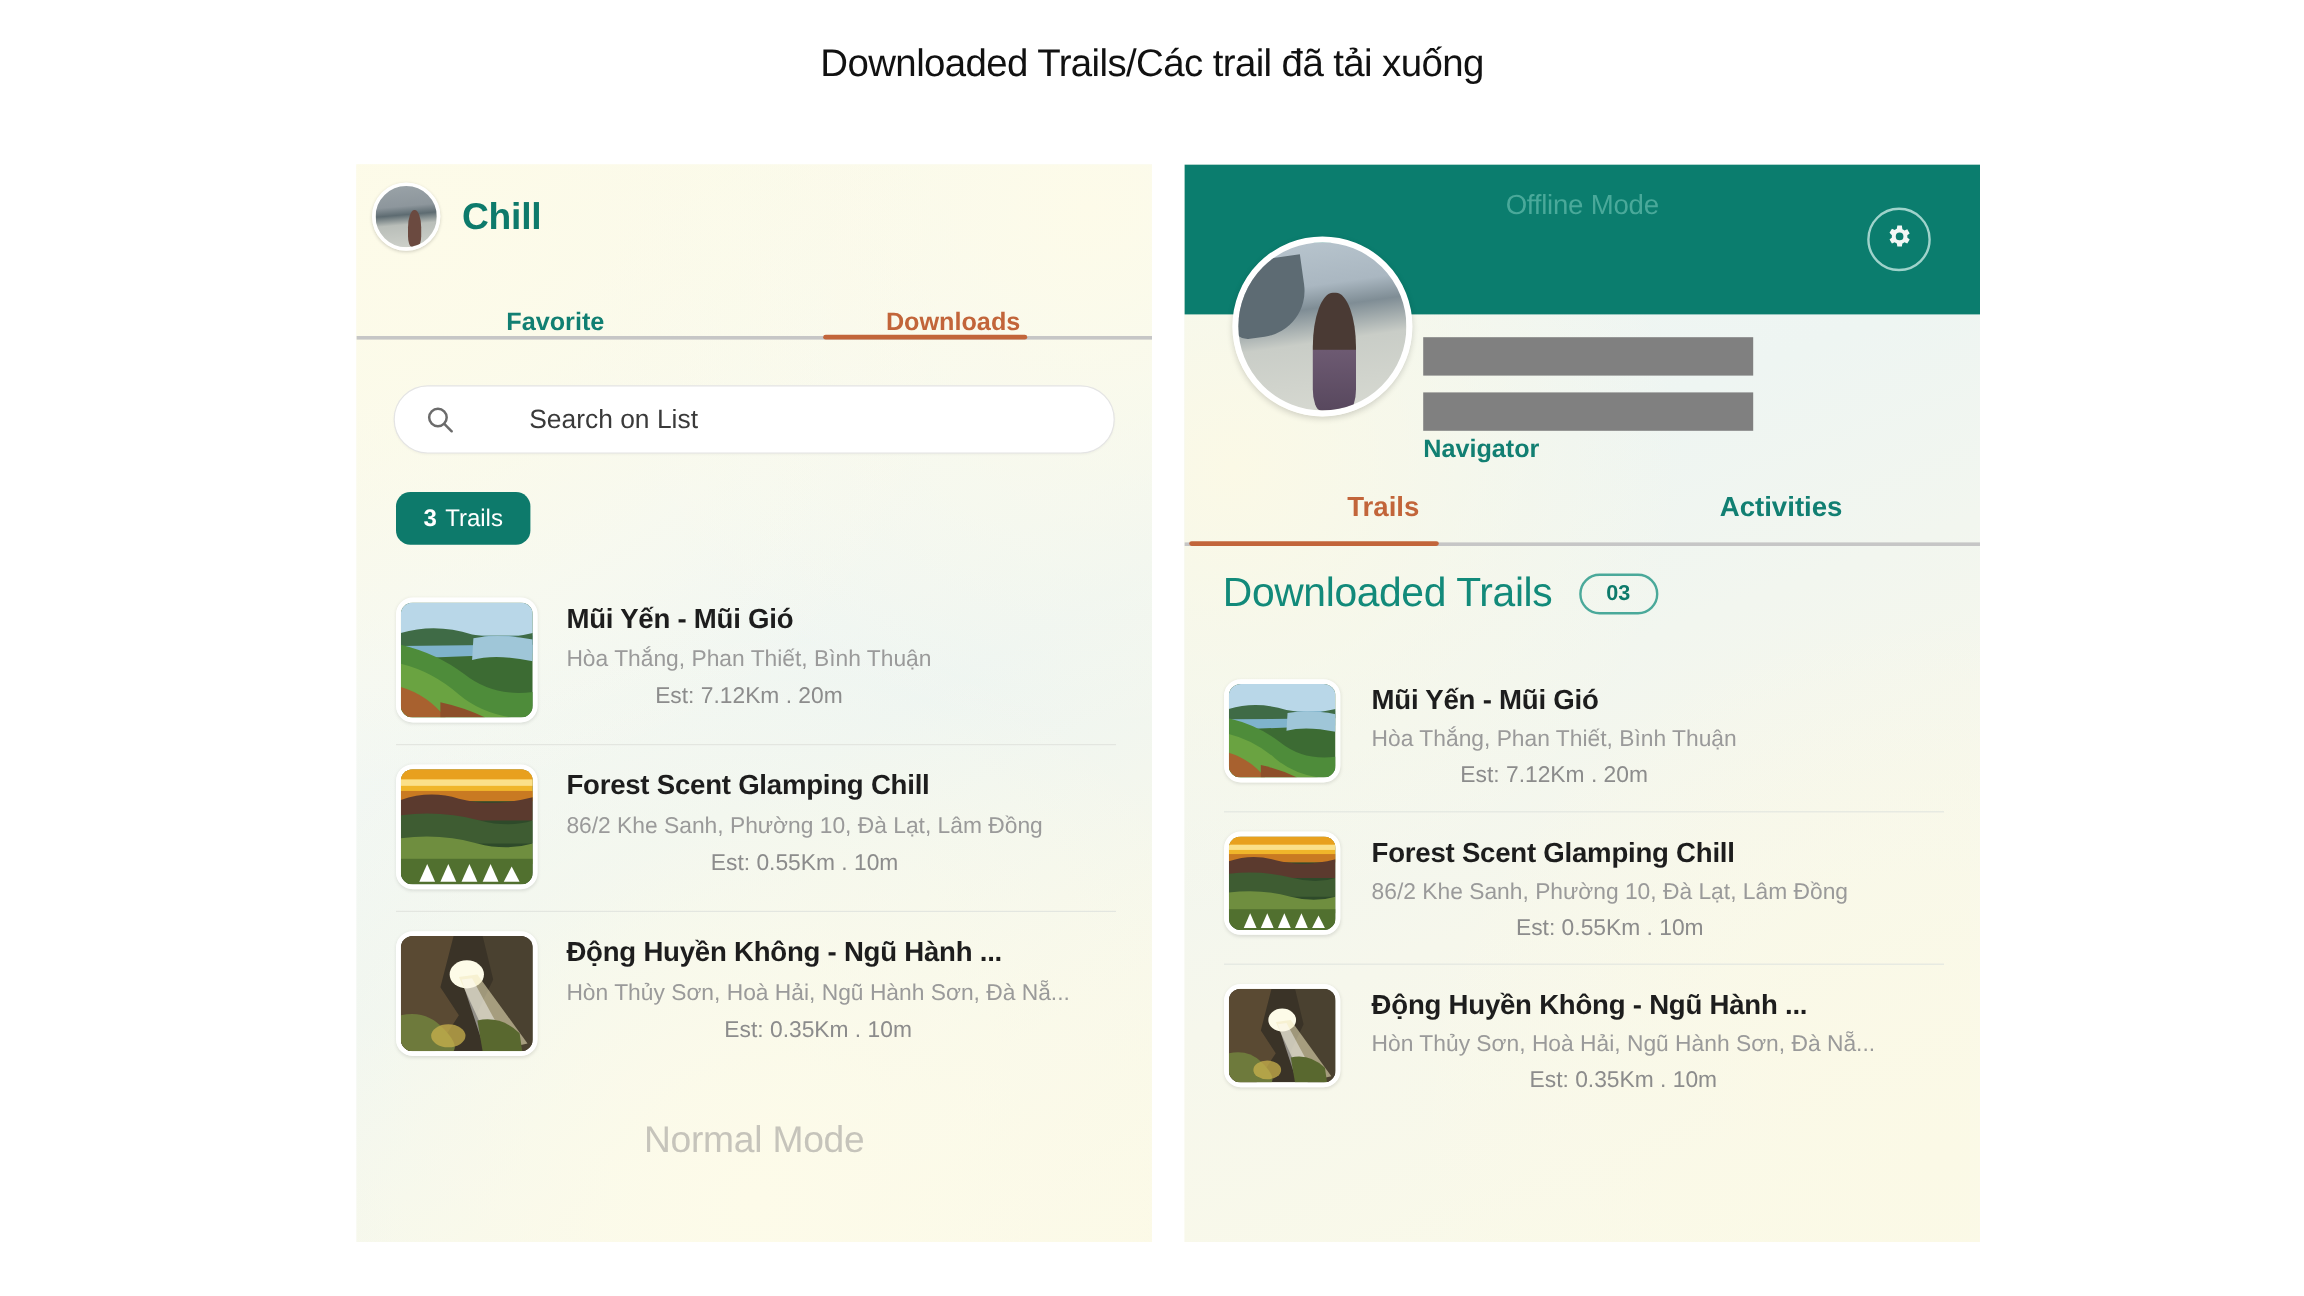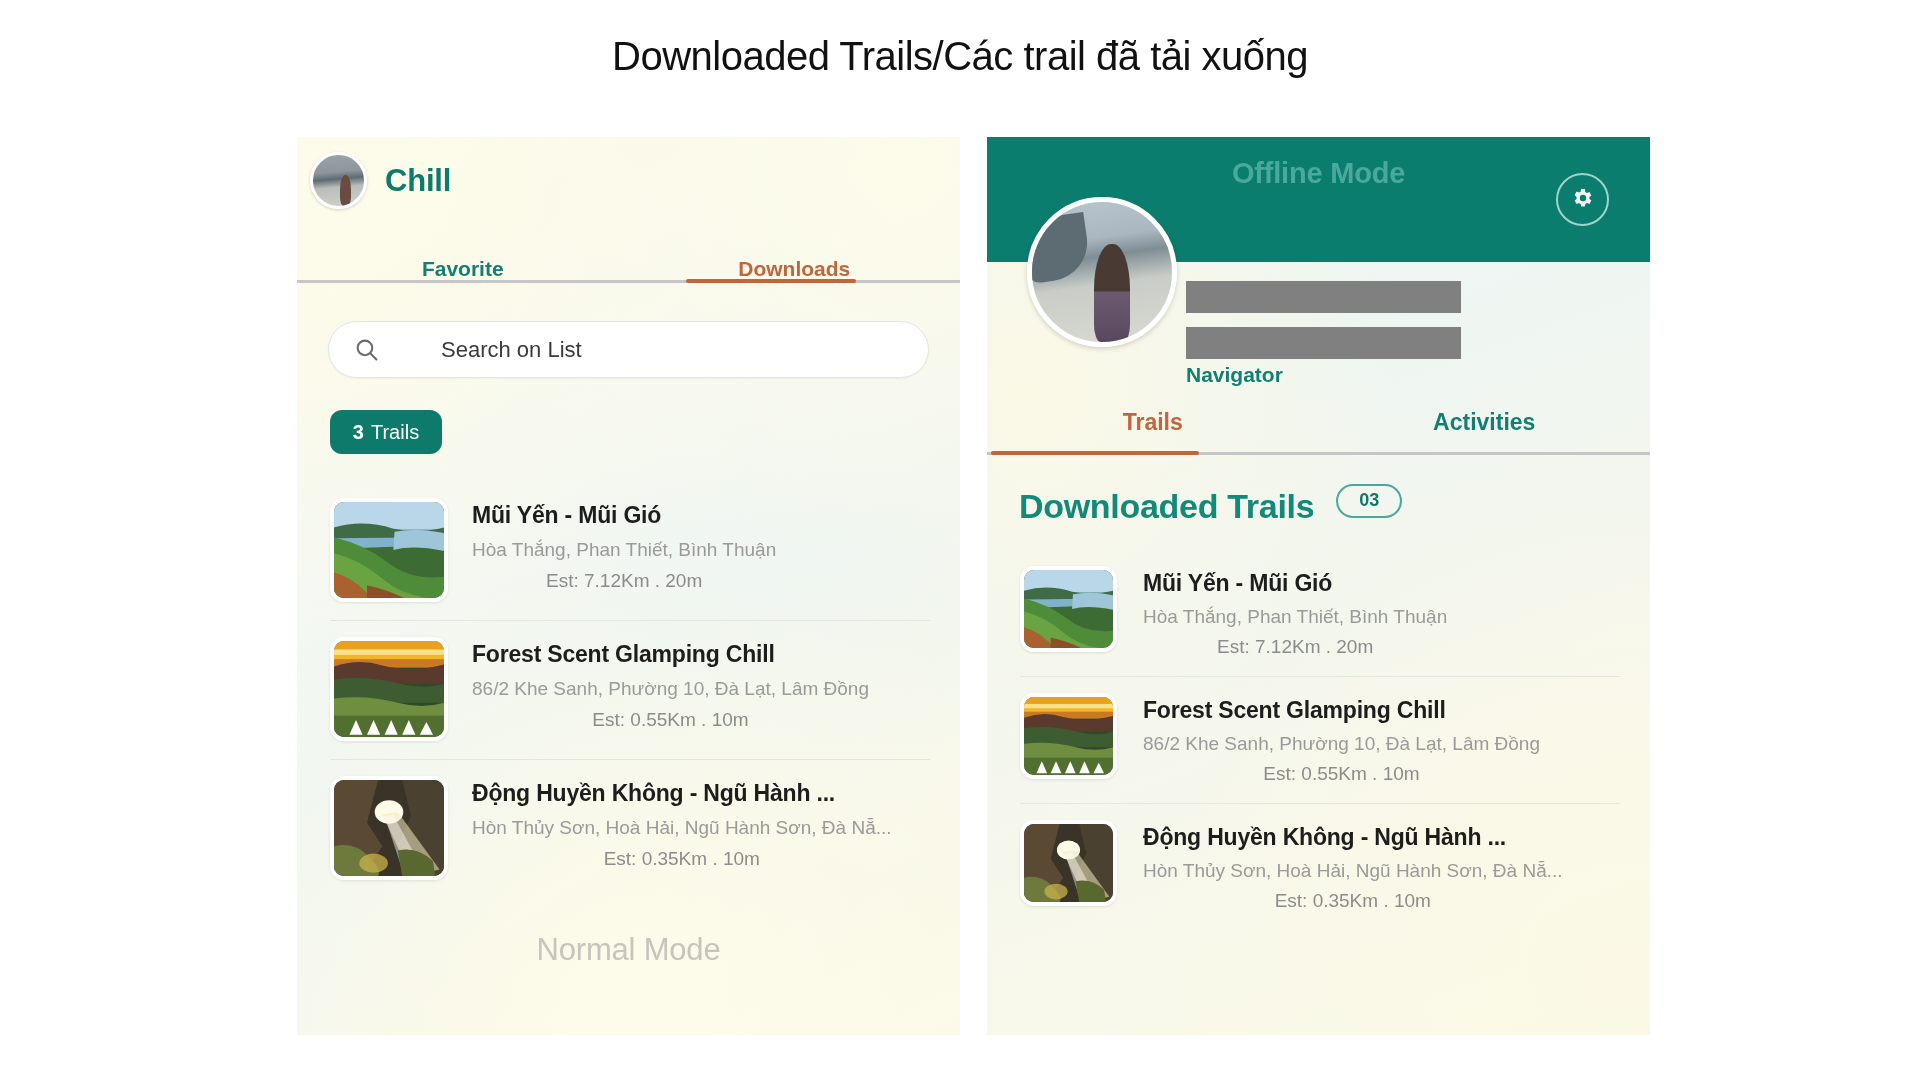--- a/index.html
+++ b/index.html
@@ -11,21 +11,21 @@
     overflow: hidden;
   }
 
   .page { position: relative; width: 1920px; height: 1080px; }
 
   
   .page-title {
     position: absolute;
     top: 34px; left: 0; width: 1920px;
     text-align: center;
-    font-size: 40px;
+    font-size: 32px;
     font-weight: 400;
     letter-spacing: -0.5px;
     color: #111111;
     white-space: nowrap;
   }
 
   
   .panel {
     position: absolute;
     overflow: hidden;
@@ -151,21 +151,21 @@
   }
 
   
   .teal-header {
     position: absolute; left: 0; top: 0; width: 663px; height: 125px;
     background: #0b7d6e;
   }
   .offline-title {
     position: absolute; left: 0; top: 20px; width: 663px;
     text-align: center;
-    font-size: 29px; font-weight: 700;
+    font-size: 23px; font-weight: 400;
     color: #4aa99a;
     letter-spacing: -0.2px;
   }
   .gear-btn {
     position: absolute; right: 41px; top: 36px;
     width: 53px; height: 53px; border-radius: 50%;
     border: 2px solid #9fd3cb;
     display: flex; align-items: center; justify-content: center;
   }
 
@@ -222,23 +222,22 @@
   .tabs-right-active {
     position: absolute; left: 4px; top: 314px; width: 208px; height: 4px;
     background: #c2653a; border-radius: 2px;
   }
 
   .dl-heading-row {
     position: absolute; left: 32px; top: 338px;
     display: flex; align-items: center; gap: 22px;
   }
   .dl-heading {
-    font-size: 34px; font-weight: 700; color: #128a7a;
+    font-size: 34px; font-weight: 400; color: #128a7a;
     letter-spacing: -0.3px;
-    margin-top: 12px;
   }
   .dl-count {
     min-width: 66px; height: 34px;
     border: 2px solid #4aa99a; border-radius: 17px;
     display: flex; align-items: center; justify-content: center;
     font-size: 18px; font-weight: 700; color: #0d7a6b;
     padding: 0 14px;
   }
 
   .list-right { position: absolute; left: 33px; top: 413px; width: 600px; }

